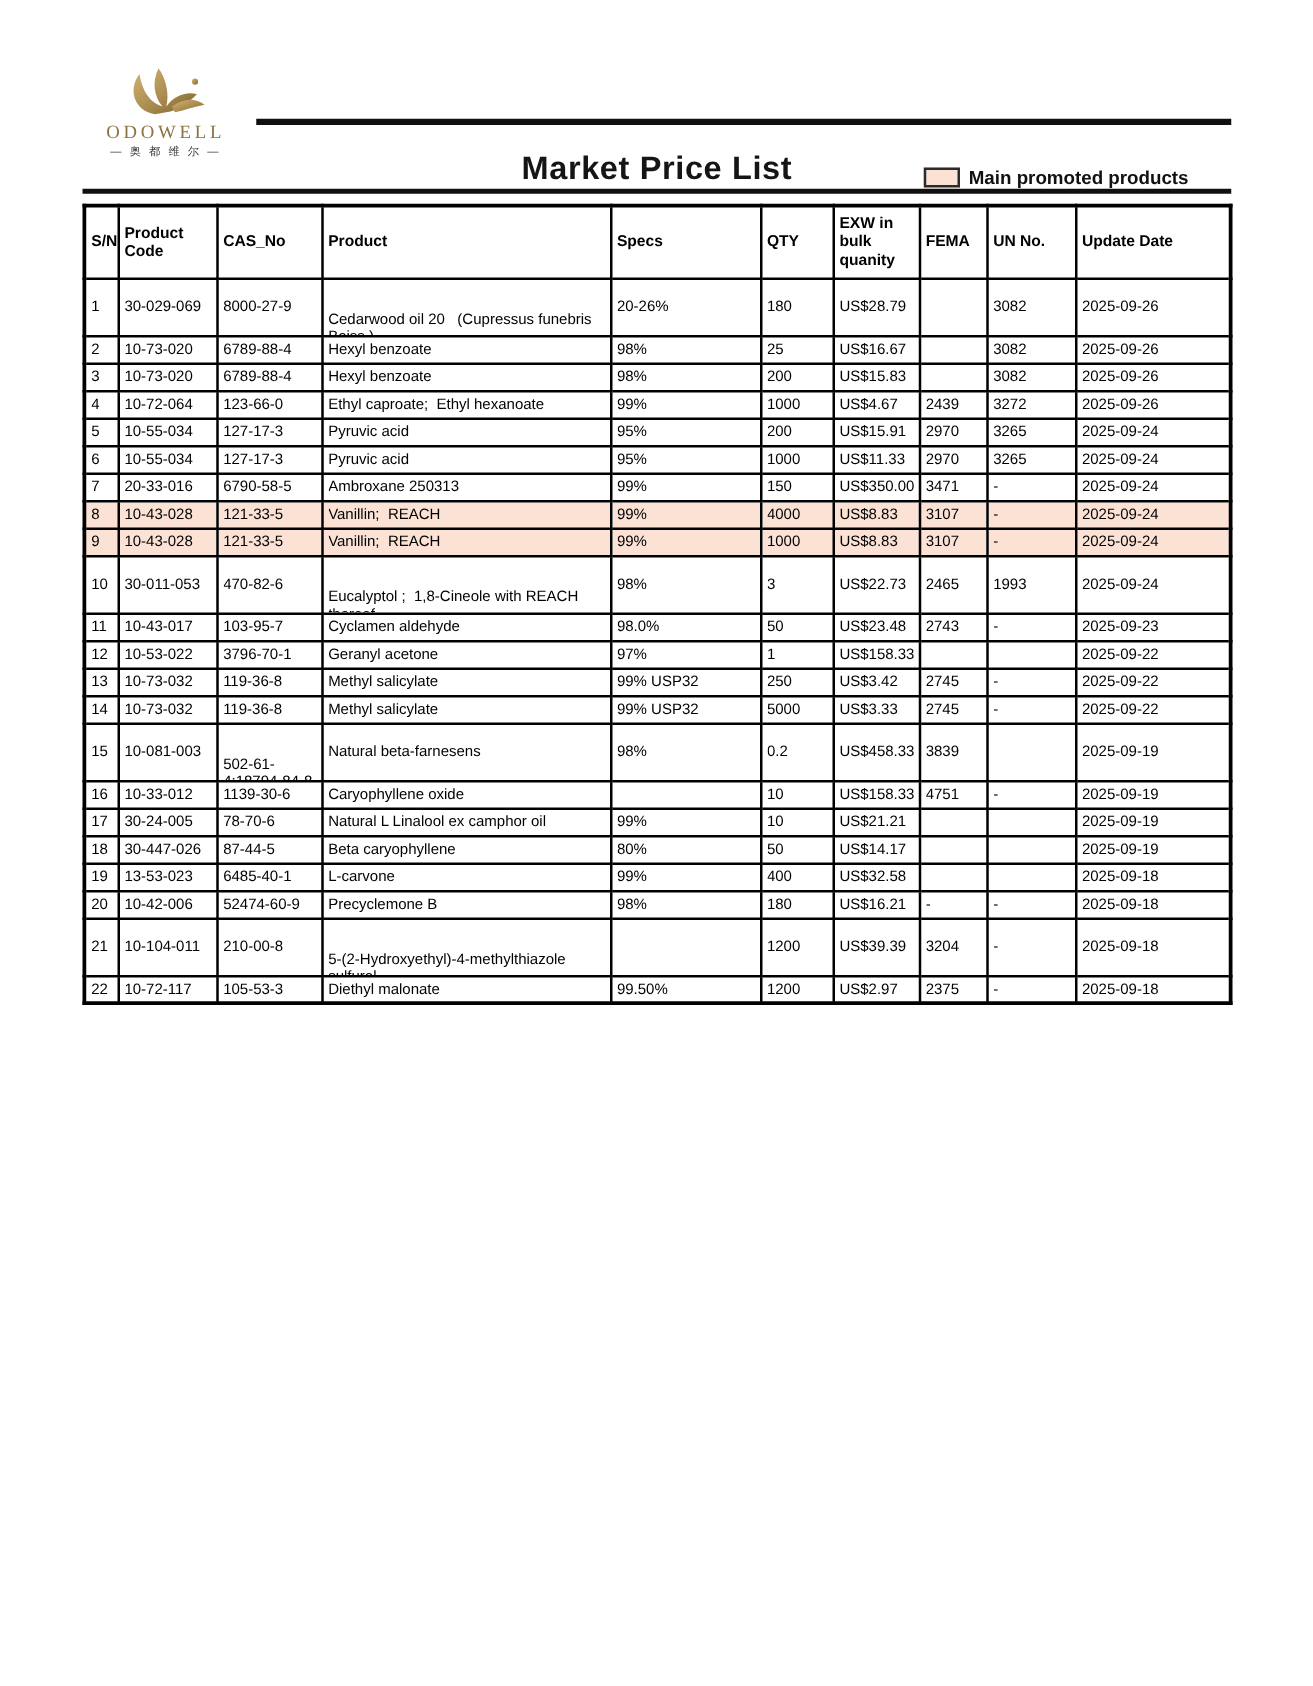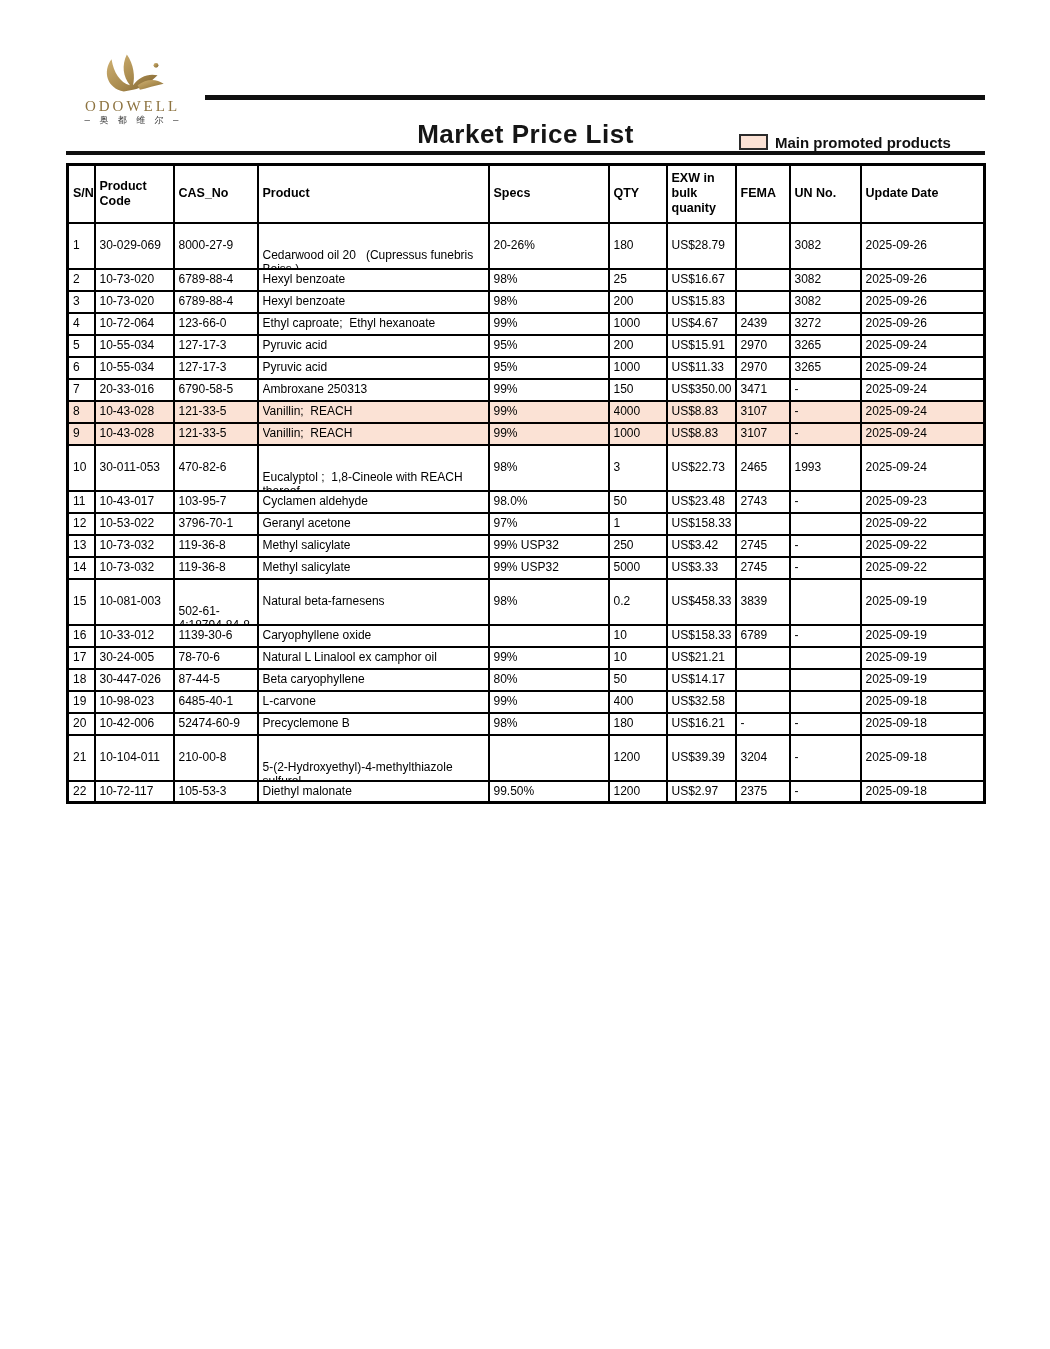--- a/index.html
+++ b/index.html
@@ -16,21 +16,20 @@
   .logo { position: absolute; left: 60px; top: 50px; width: 145px; height: 80px; text-align: center; }
   .logo svg { display: block; margin: 0 auto; width: 98px; height: 46px; }
   .logo-name {
     font-family: "Liberation Serif", serif;
     font-size: 15px; letter-spacing: 3px; color: #8d7340; font-weight: 400;
     line-height: 20px;
   }
   .logo-sub {
     font-size: 9px; color: #3a3a3a; letter-spacing: 2px; line-height: 11px;
     white-space: nowrap;
-    font-family: Liberation Mono, monospace;
   }
 
   
   .rule-top { position: absolute; left: 205px; top: 95px; width: 780px; height: 5px; background: #101010; }
   .page-title {
     position: absolute; left: 66px; top: 119px; width: 919px;
     text-align: center; font-size: 26px; font-weight: bold; color: #151515;
     letter-spacing: 0.5px;
   }
   .rule-title { position: absolute; left: 66px; top: 151px; width: 919px; height: 4px; background: #101010; }
@@ -610,21 +609,21 @@
           <td>
             <div class="cellclip"></div>
           </td>
           <td>
             <div class="cellclip">10</div>
           </td>
           <td>
             <div class="cellclip">US$158.33</div>
           </td>
           <td>
-            <div class="cellclip">6789</div>
+            <div class="cellclip">4751</div>
           </td>
           <td>
             <div class="cellclip">-</div>
           </td>
           <td>
             <div class="cellclip">2025-09-19</div>
           </td>
         </tr>
         <tr>
           <td>
@@ -688,21 +687,21 @@
           </td>
           <td>
             <div class="cellclip">2025-09-19</div>
           </td>
         </tr>
         <tr>
           <td>
             <div class="cellclip">19</div>
           </td>
           <td>
-            <div class="cellclip">10-98-023</div>
+            <div class="cellclip">13-53-023</div>
           </td>
           <td>
             <div class="cellclip">6485-40-1</div>
           </td>
           <td>
             <div class="cellclip">L-carvone</div>
           </td>
           <td>
             <div class="cellclip">99%</div>
           </td>

